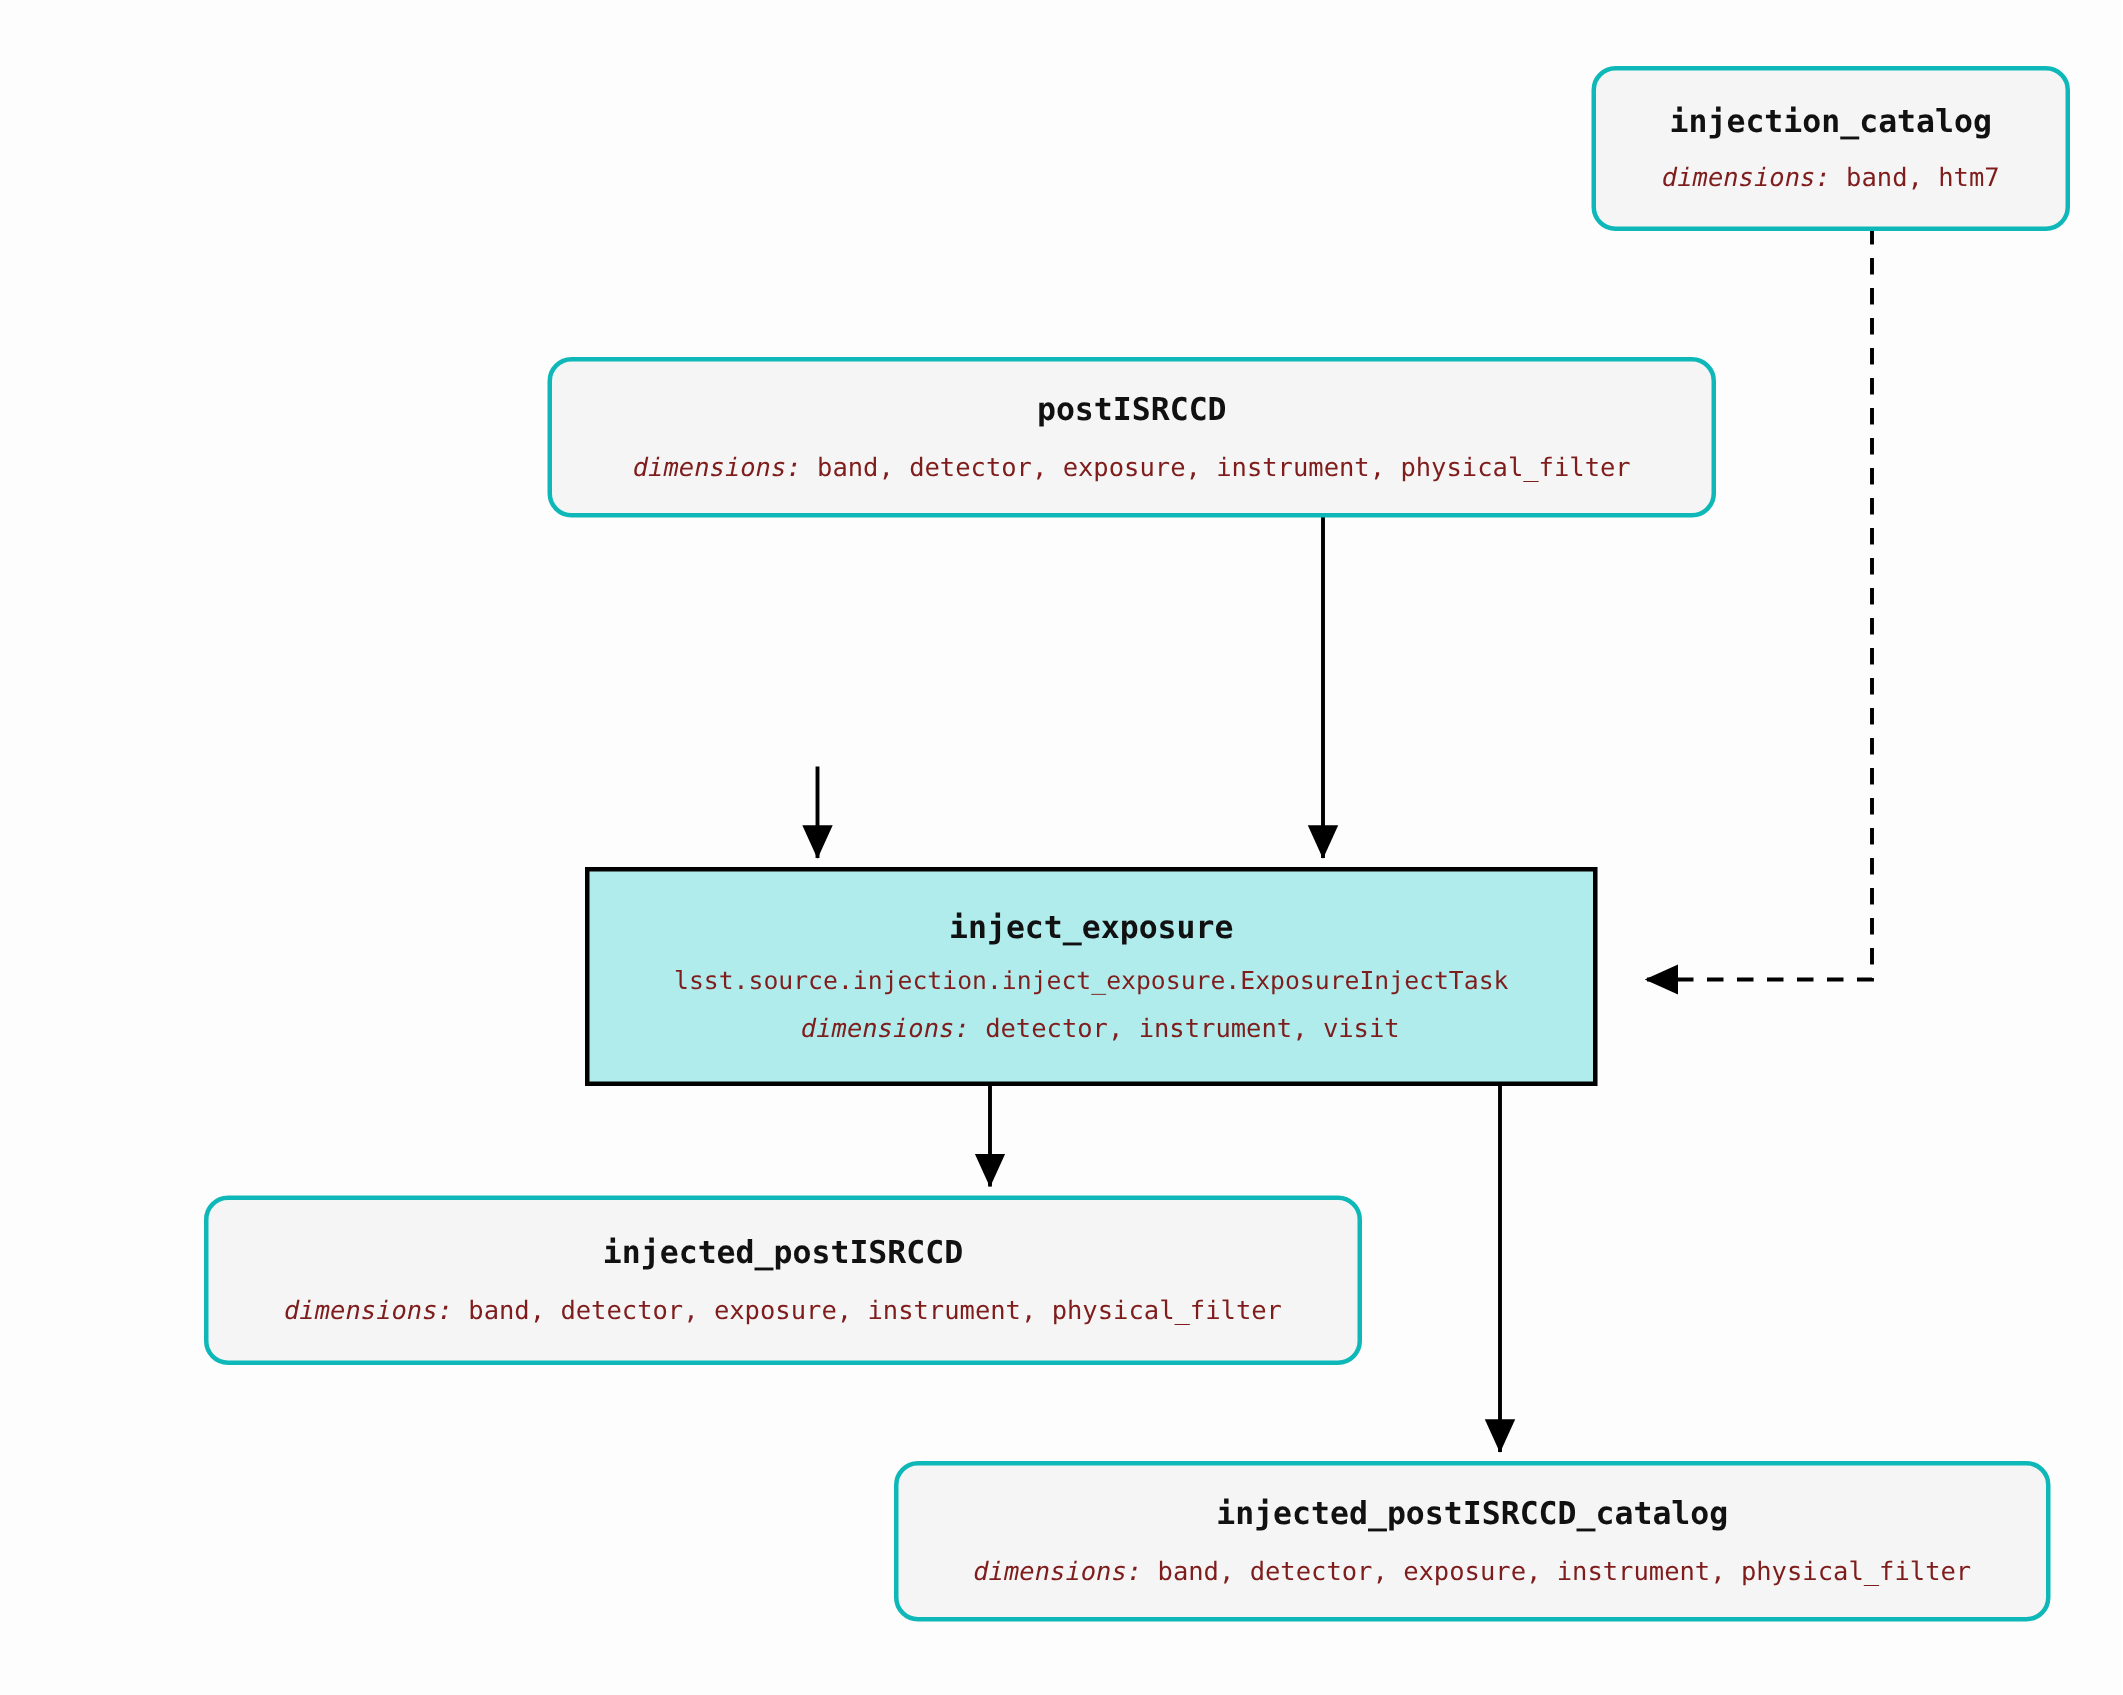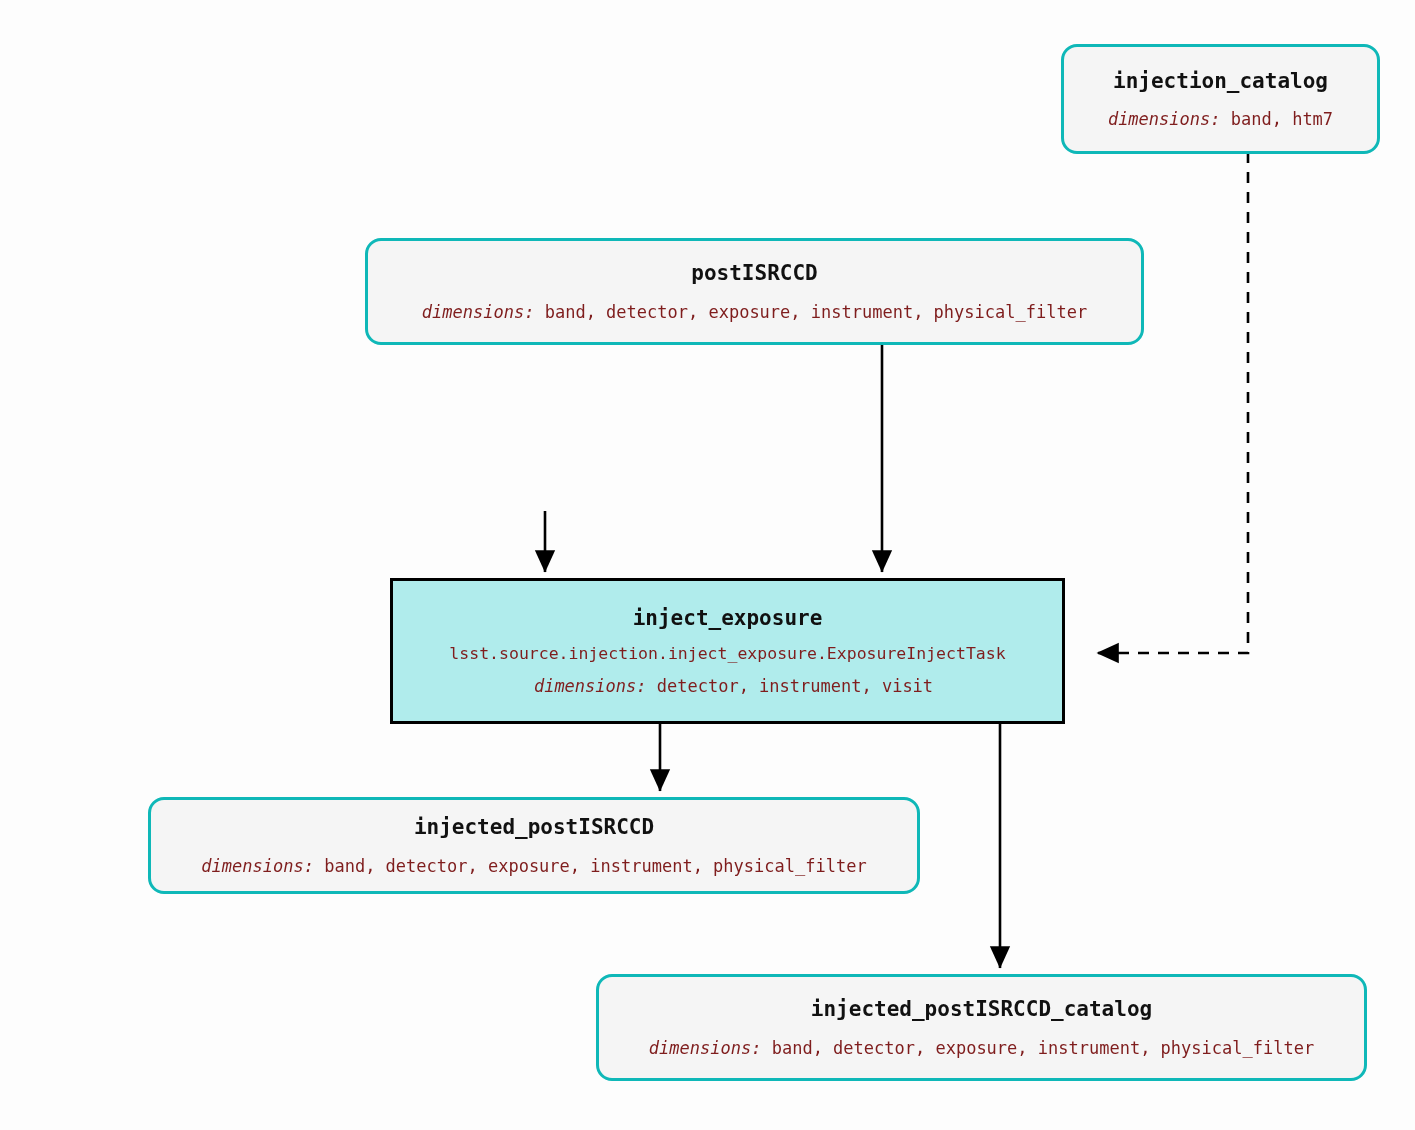--- a/index.html
+++ b/index.html
@@ -118,21 +118,21 @@
     <div class="node-dims"><span class="dims-label">dimensions:</span> <span>band, detector, exposure, instrument, physical_filter</span></div>
   </div>
 
 
   <div class="node task" style="left:390px; top:578px; width:675px; height:146px;">
     <div class="node-title">inject_exposure</div>
     <div class="node-class">lsst.source.injection.inject_exposure.ExposureInjectTask</div>
     <div class="node-dims"><span class="dims-label">dimensions:</span> <span>detector, instrument, visit</span></div>
   </div>
 
-  <div class="node dataset" style="left:148px; top:797px; width:772px; height:97px;">
+  <div class="node dataset" style="left:136px; top:797px; width:772px; height:113px;">
     <div class="node-title">injected_postISRCCD</div>
     <div class="node-dims"><span class="dims-label">dimensions:</span> <span>band, detector, exposure, instrument, physical_filter</span></div>
   </div>
 
   <div class="node dataset" style="left:596px; top:974px; width:771px; height:107px;">
     <div class="node-title">injected_postISRCCD_catalog</div>
     <div class="node-dims"><span class="dims-label">dimensions:</span> <span>band, detector, exposure, instrument, physical_filter</span></div>
   </div>
 
 </div>

